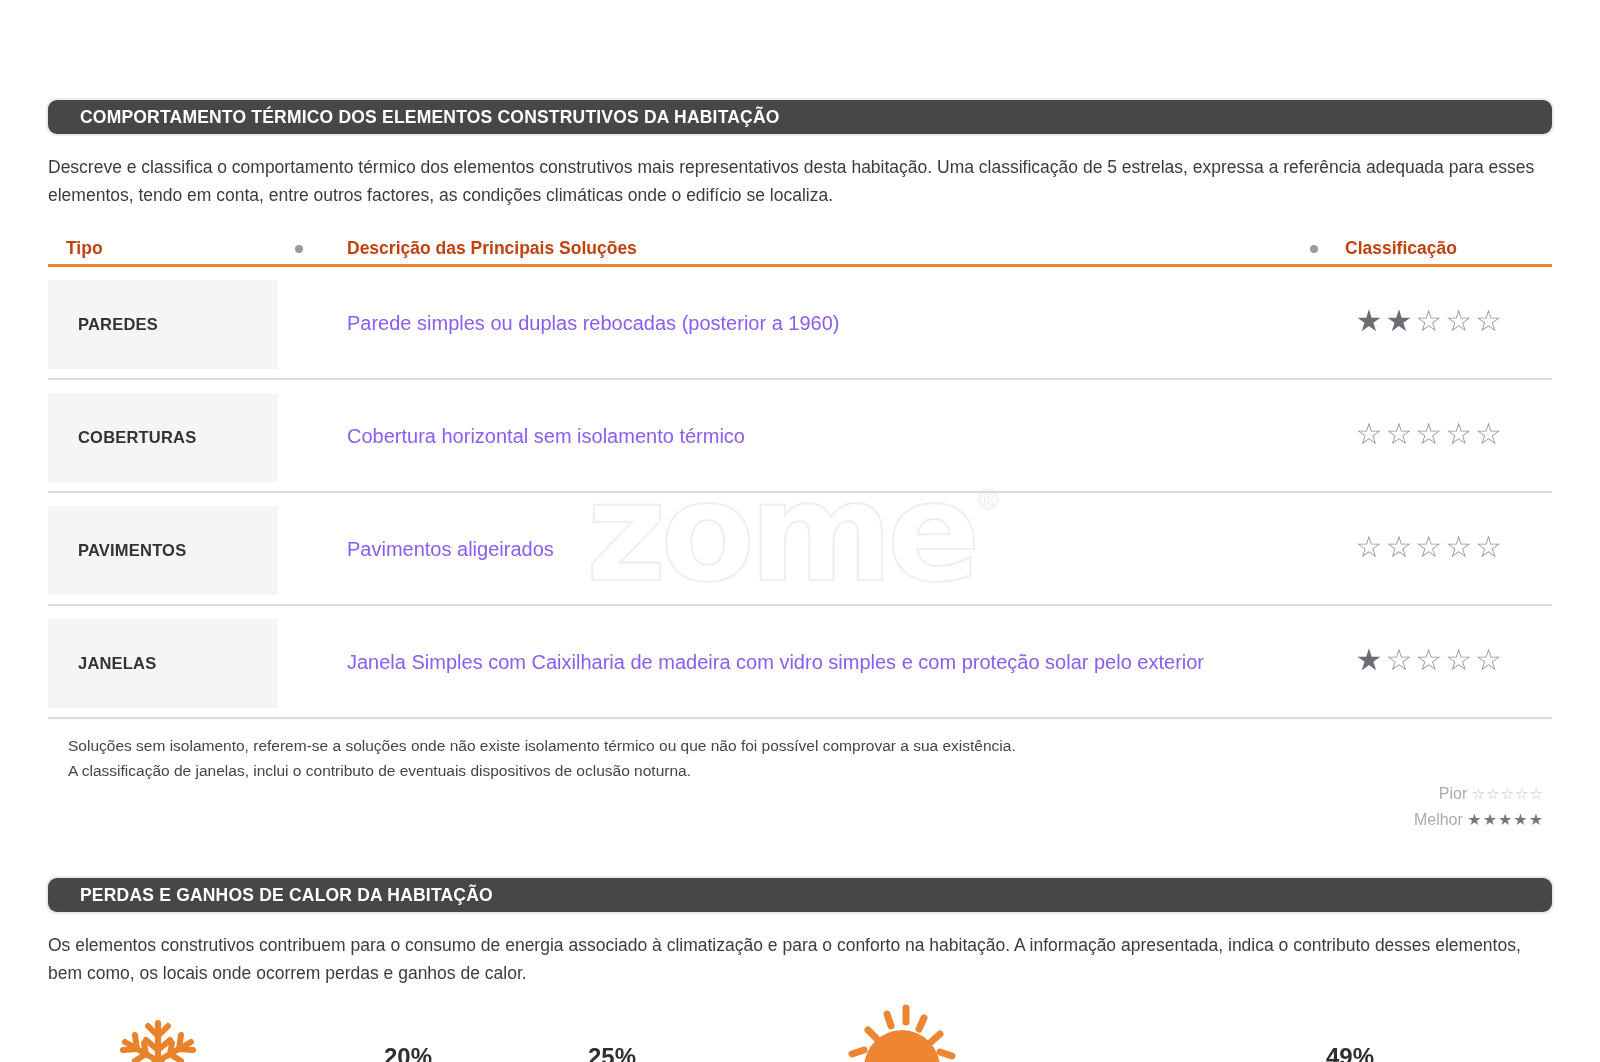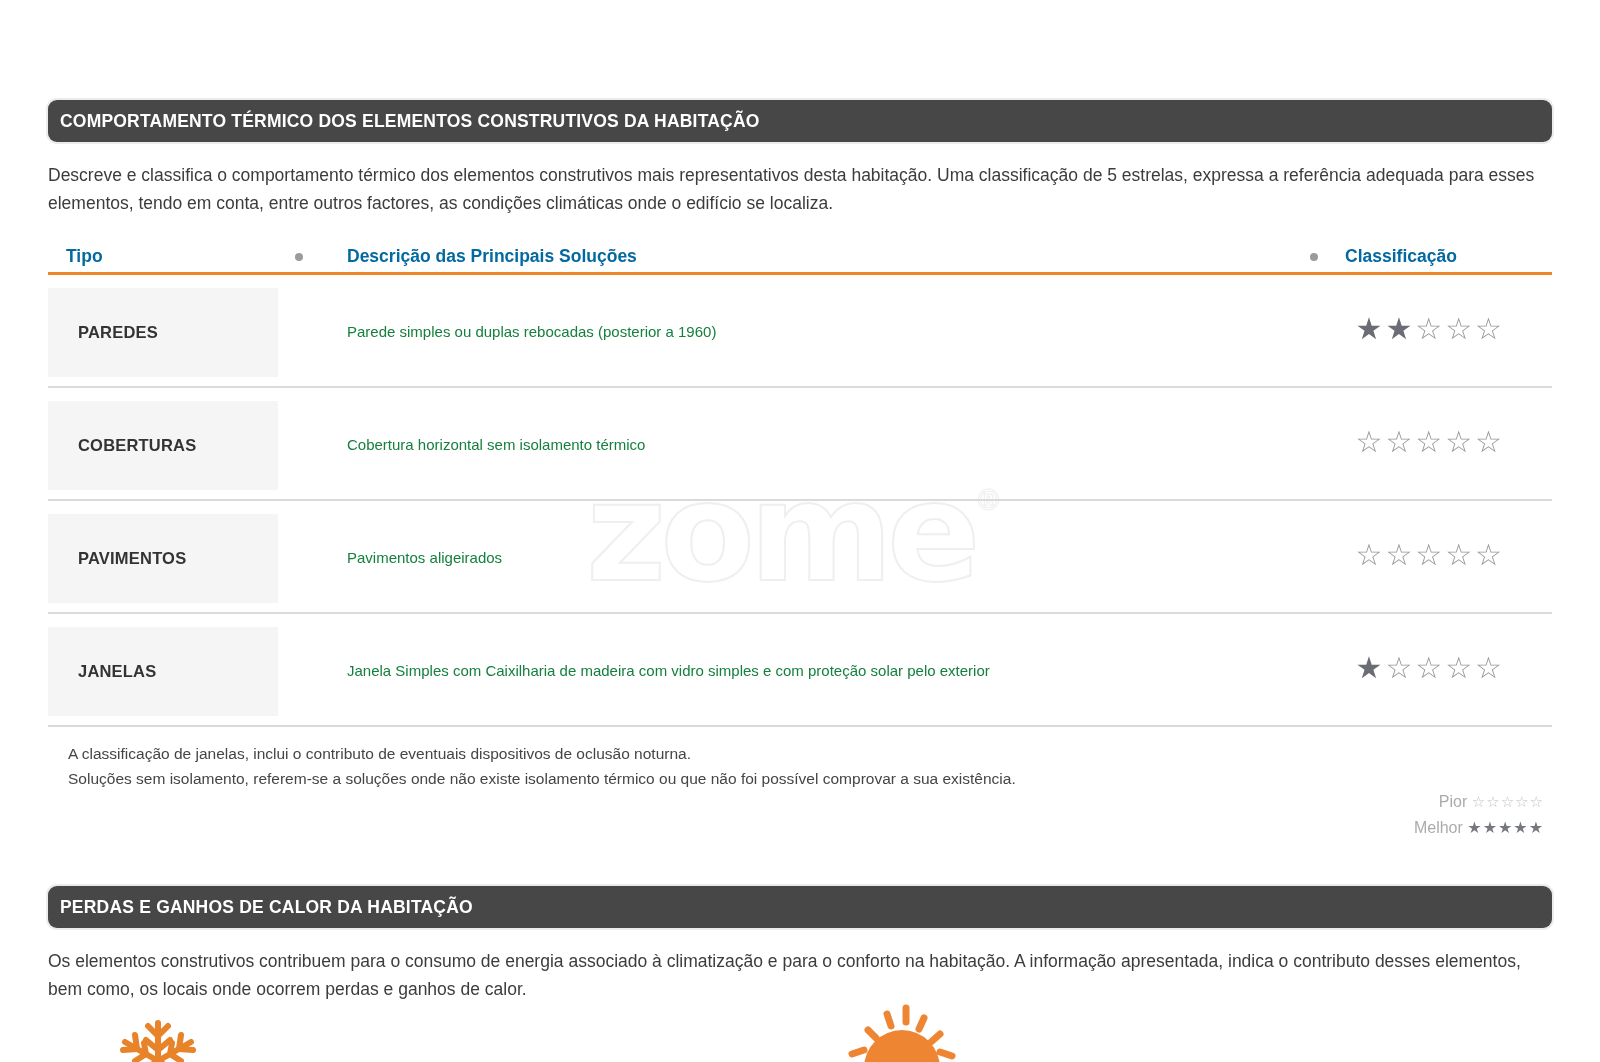--- a/index.html
+++ b/index.html
@@ -12,57 +12,57 @@
   .watermark {
     position:absolute; left:586px; top:452px; z-index:0;
     font-family:"DejaVu Sans", sans-serif; font-weight:bold;
     font-size:138px; letter-spacing:-6px; color:rgba(255,255,255,0.9);
     -webkit-text-stroke:2px #efefef; user-select:none; white-space:nowrap;
   }
   .watermark sup { font-size:28px; letter-spacing:0; vertical-align:70px; -webkit-text-stroke:1px #efefef; }
   .layer { position:relative; z-index:1; }
   
   .section-bar {
-    margin:0 48px; height:42px; background:#474747; border-radius:9px;
+    margin:0 48px; height:34px; background:#474747; border-radius:9px;
     box-shadow:0 0 0 2px #ebebeb; display:flex; align-items:center;
-    padding:0 12px; color:#ffffff; font-weight:bold; font-size:17.5px;
+    padding:0 32px; color:#ffffff; font-weight:bold; font-size:17.5px;
     letter-spacing:0.2px; white-space:nowrap;
   }
   .bar1 { margin-top:100px; }
   .bar2 { margin-top:46px; }
   
   .intro {
     margin:19px 48px 0; font-size:17.5px; line-height:28px; color:#3c3c3c;
   }
   
   .ttable { margin:24px 48px 0; }
   .thead {
     position:relative; display:flex; align-items:center; height:34px;
-    border-bottom:3px solid #f0862b; color:#0369a1; font-weight:bold; font-size:17.5px;
+    border-bottom:3px solid #f0862b; color:#c2410c; font-weight:bold; font-size:17.5px;
   }
   .th-tipo  { position:absolute; left:18px; }
   .th-desc  { position:absolute; left:299px; }
   .th-class { position:absolute; left:1297px; }
   .dot {
     position:absolute; top:12px; width:8px; height:8px; border-radius:50%;
     background:#9b9b9b;
   }
   .dot1 { left:247px; }
   .dot2 { left:1262px; }
   .trow {
     position:relative; height:113px; border-bottom:2px solid #dadada;
     display:flex; align-items:center;
   }
   .type-box {
     position:absolute; left:0; top:13px; width:230px; height:89px;
     background:#f5f5f5; display:flex; align-items:center; padding-left:30px;
     font-weight:bold; font-size:16.5px; color:#333333; letter-spacing:0.2px;
   }
   .desc { position:absolute; left:299px; top:50%; transform:translateY(-50%);
-          font-size:15px; color:#15803d; max-width:950px; }
+          font-size:20px; color:#8b5cf6; max-width:950px; }
   .stars { position:absolute; right:47px; top:50%; transform:translateY(-58%);
            white-space:nowrap; letter-spacing:3px; font-size:30px; line-height:1;
            font-family:"DejaVu Sans", sans-serif; }
   .star.filled { color:#6a6e74; }
   .star.empty  { color:#95989c; }
   
   .notes-area { margin:14px 48px 0; display:flex; justify-content:space-between; }
   .footnotes { padding-left:20px; font-size:15.5px; line-height:25px; color:#454545; }
   .legend { text-align:right; padding-right:8px; font-size:16px; line-height:25px; color:#ababab; white-space:nowrap;margin-top:48px; }
   .legend .lg-stars { font-family:"DejaVu Sans", sans-serif; letter-spacing:1px; }
@@ -122,22 +122,22 @@
   <div class="trow">
     <div class="type-box">JANELAS</div>
     <div class="desc">Janela Simples com Caixilharia de madeira com vidro simples e com proteção solar pelo exterior</div>
     <div class="stars"><span class="star filled">★</span><span class="star empty">☆</span><span class="star empty">☆</span><span class="star empty">☆</span><span class="star empty">☆</span></div>
   </div>
 </div>
     </div>
 
     <div class="notes-area">
       <div class="footnotes">
+        <div>Soluções sem isolamento, referem-se a soluções onde não existe isolamento térmico ou que não foi possível comprovar a sua existência.</div>
         <div>A classificação de janelas, inclui o contributo de eventuais dispositivos de oclusão noturna.</div>
-        <div>Soluções sem isolamento, referem-se a soluções onde não existe isolamento térmico ou que não foi possível comprovar a sua existência.</div>
       </div>
       <div class="legend">
         <div>
           <span>Pior</span>
           <span class="lg-stars lg-empty"><span class="star empty" style="color: inherit;">☆</span><span class="star empty" style="color: inherit;">☆</span><span class="star empty" style="color: inherit;">☆</span><span class="star empty" style="color: inherit;">☆</span><span class="star empty" style="color: inherit;">☆</span></span>
         </div>
         <div>
           <span>Melhor</span>
           <span class="lg-stars lg-fill"><span class="star filled" style="color: inherit;">★</span><span class="star filled" style="color: inherit;">★</span><span class="star filled" style="color: inherit;">★</span><span class="star filled" style="color: inherit;">★</span><span class="star filled" style="color: inherit;">★</span></span>
         </div>

